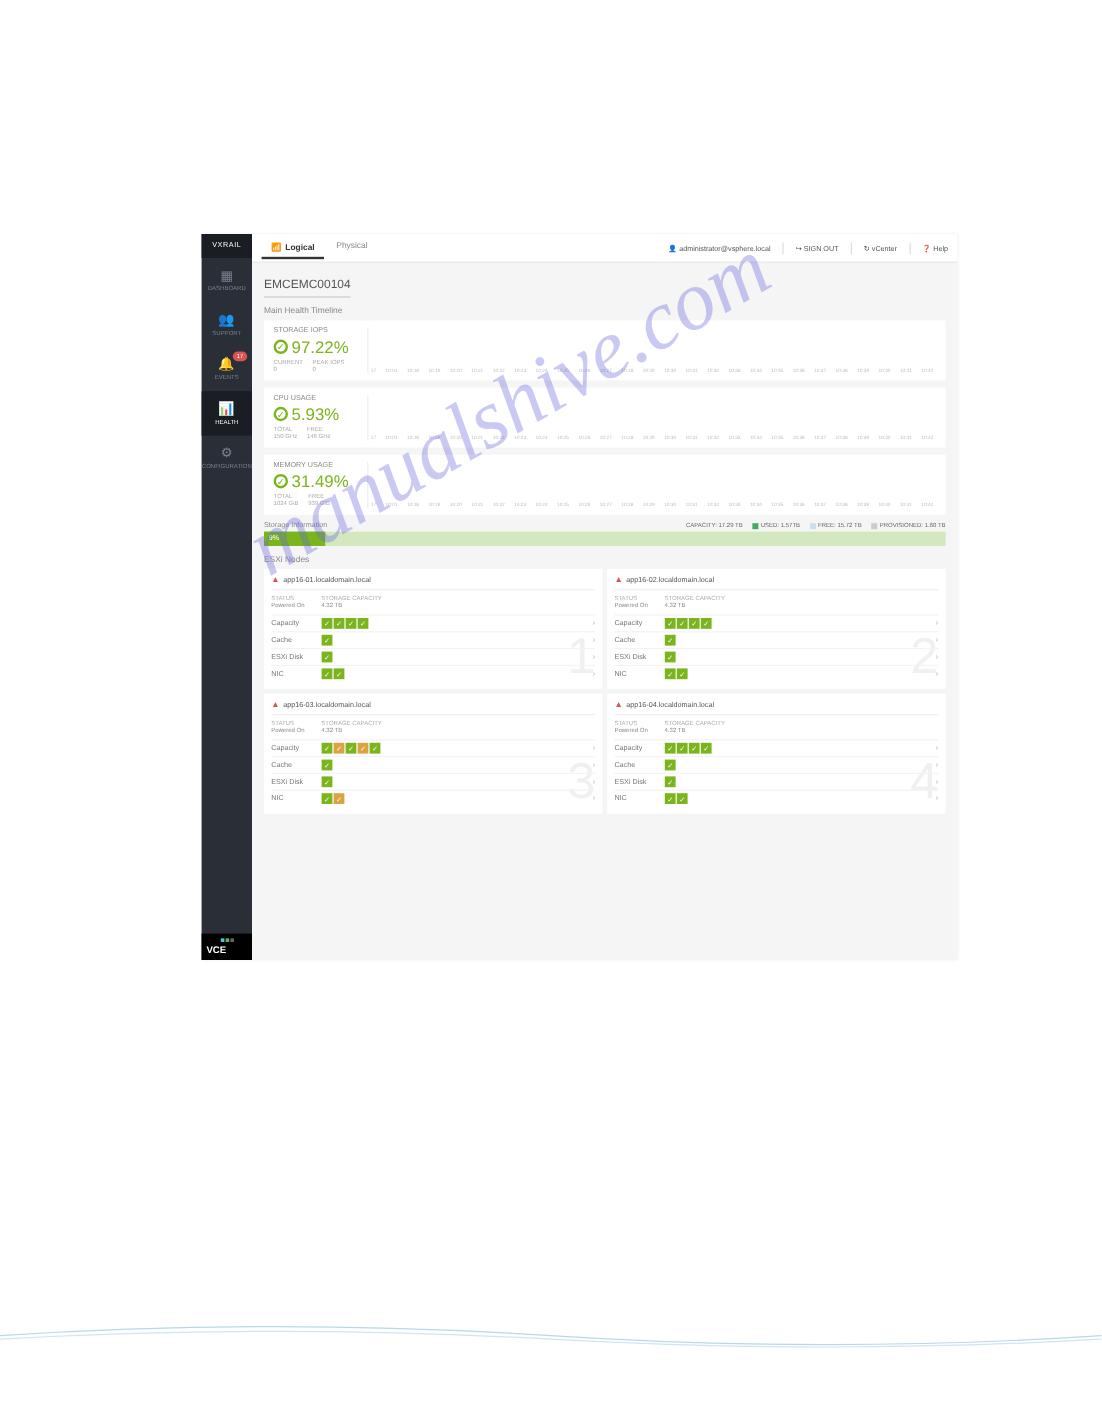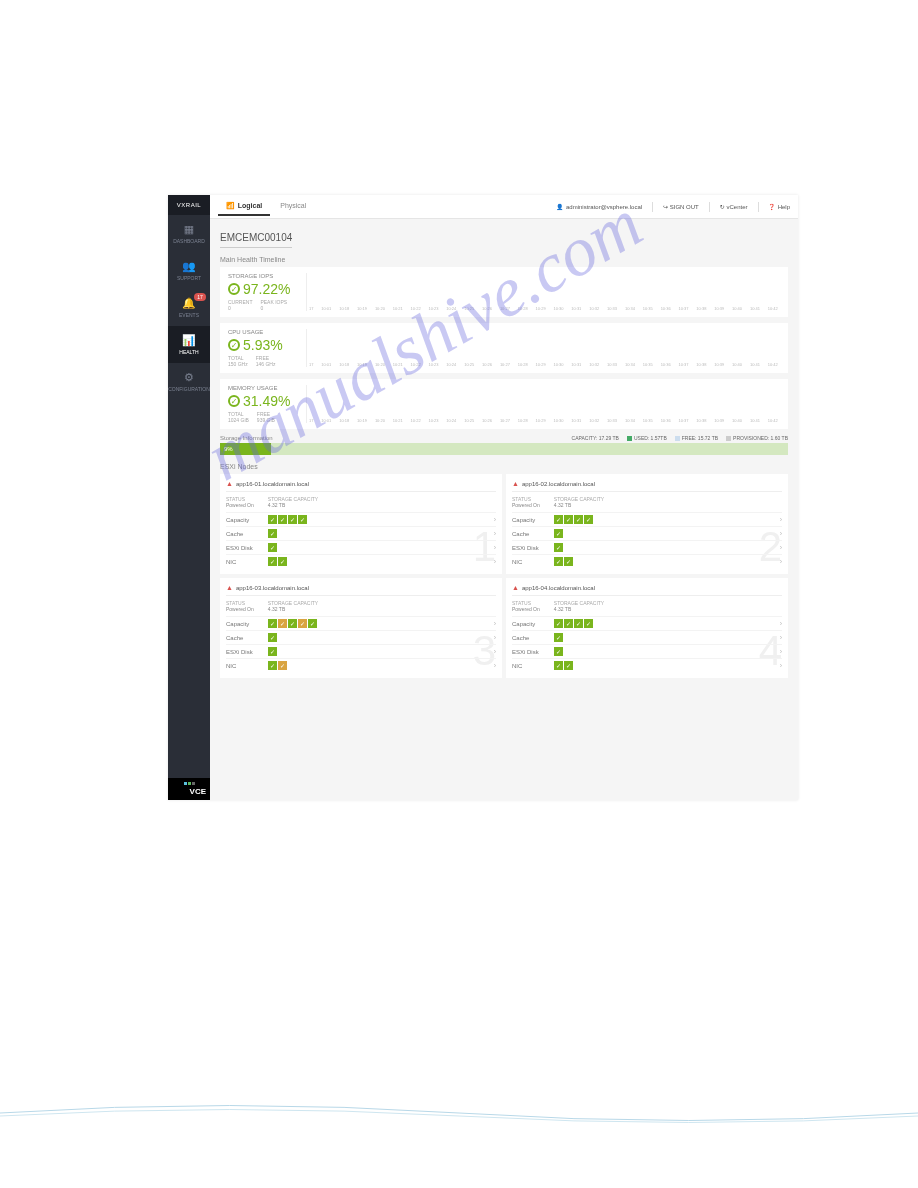--- a/index.html
+++ b/index.html
@@ -5,21 +5,21 @@
 *{box-sizing:border-box;margin:0;padding:0;font-family:Arial,Helvetica,sans-serif}
 body{background:#fff;width:918px;height:1188px;position:relative}
 .app{position:absolute;top:195px;left:168px;width:630px;height:605px;display:flex;background:#fff;box-shadow:0 0 3px rgba(0,0,0,.1)}
 .sidebar{width:42px;background:#2a2e37;display:flex;flex-direction:column;align-items:center;color:#9aa0ab}
 .logo{width:100%;height:20px;background:#1a1d24;color:#fff;font-size:6px;display:flex;align-items:center;justify-content:center;letter-spacing:.5px}
 .nav-item{width:100%;display:flex;flex-direction:column;align-items:center;padding:8px 0;cursor:pointer;position:relative;font-size:5px;color:#7a8090}
 .nav-item.active{background:#1a1d24;color:#fff}
 .nav-item.active::after{content:'';position:absolute;right:-4px;top:50%;transform:translateY(-50%);border:4px solid transparent;border-right-color:#f5f5f5}
 .nav-icon{font-size:11px;margin-bottom:2px}
 .badge{position:absolute;top:4px;right:4px;background:#d9534f;color:#fff;font-size:5px;padding:1px 3px;border-radius:6px}
-.vce{margin-top:auto;width:100%;padding:4px;background:#000;color:#fff;font-size:8px;font-weight:bold;text-align:right}
+.vce{margin-top:auto;width:100%;padding:4px;background:#000;color:#fff;font-size:8px;font-weight:bold;text-align:left}
 .vce-dots{display:flex;gap:1px;justify-content:center;margin-bottom:2px}
 .vce-dots span{width:3px;height:3px}
 .main{flex:1;background:#f5f5f5;display:flex;flex-direction:column;overflow:hidden}
 .topbar{background:#fff;height:24px;display:flex;align-items:center;padding:0 8px;border-bottom:1px solid #e5e5e5;font-size:7px}
 .tabs{display:flex;gap:2px}
 .tab{padding:4px 8px;color:#888;cursor:pointer}
 .tab.active{color:#333;font-weight:bold;border-bottom:2px solid #333}
 .tab-icon{margin-right:3px}
 .top-right{margin-left:auto;display:flex;align-items:center;gap:10px;color:#555;font-size:6px}
 .top-right span{cursor:pointer}

